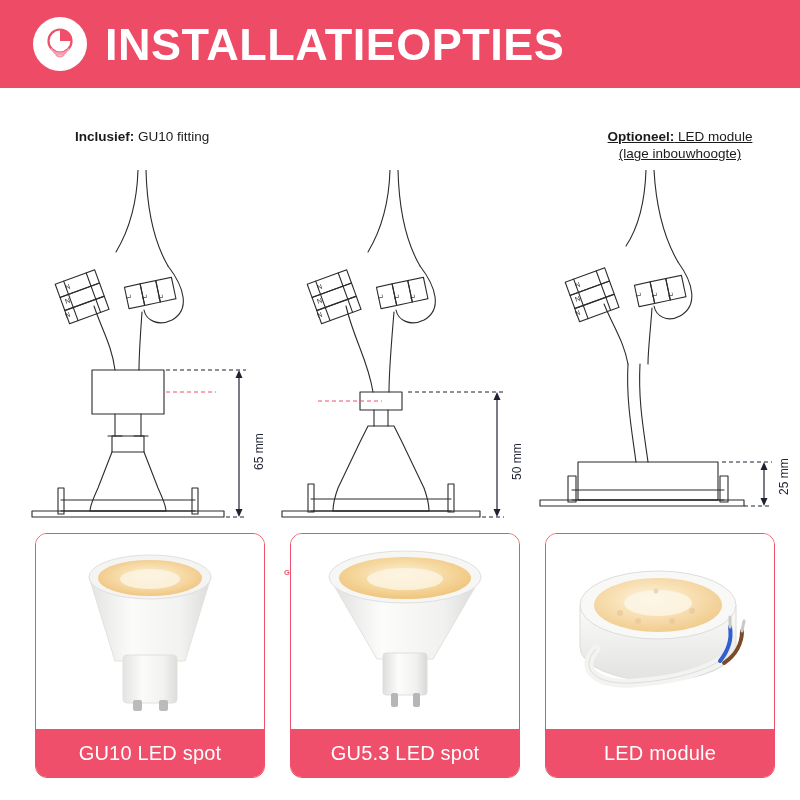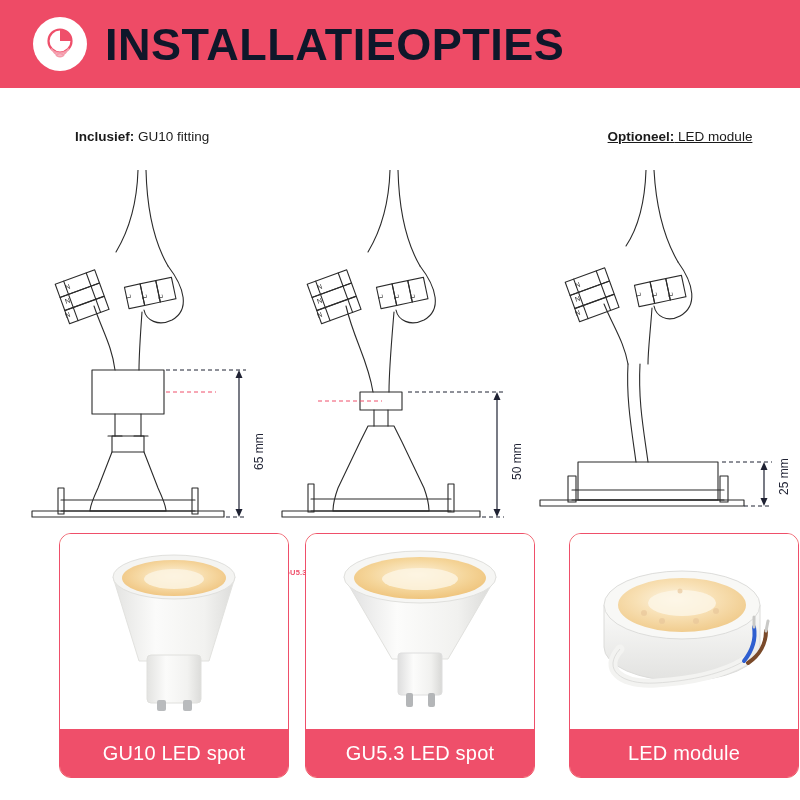--- a/index.html
+++ b/index.html
@@ -19,21 +19,21 @@
     display:flex;align-items:center;
   }
   .header-icon{
     width:54px;height:54px;margin-left:33px;
     background:#ffffff;border-radius:50%;
     display:flex;align-items:center;justify-content:center;
     flex:none;
   }
   .header-title{
     margin-left:18px;
-    color:#0f172a;
+    color:#ffffff;
     font-size:45px;
     font-weight:bold;
     letter-spacing:0.5px;
     line-height:1;
     white-space:nowrap;
   }
 
   
   .captions{
     position:absolute;top:128px;left:0;width:800px;height:46px;
@@ -79,24 +79,23 @@
   .cards{
     position:absolute;left:0;top:533px;width:800px;height:250px;
   }
   .card{
     position:absolute;top:0;width:230px;height:245px;
     border:1.6px solid #ef4f6a;
     border-radius:12px;
     background:#fef9c3;
     box-sizing:border-box;
     overflow:hidden;
-    margin-left:24px;
   }
   .card1{left:35px;}
-  .card2{left:281px;}
+  .card2{left:290px;}
   .card3{left:545px;}
   .card-media{
     position:absolute;left:0;top:0;width:100%;height:197px;
     display:flex;align-items:center;justify-content:center;
     background:#ffffff;
   }
   .card-footer{
     position:absolute;left:0;bottom:0;width:100%;height:48px;
     background:#ef4f6a;
     display:flex;align-items:center;justify-content:center;
@@ -119,20 +118,21 @@
   </div>
   <div class="header-title">INSTALLATIEOPTIES</div>
 </div>
 
 <div class="captions">
   <div class="caption c1">
     <b>Inclusief:</b><span> GU10 fitting</span>
   </div>
   <div class="caption c3">
     <b>Optioneel:</b><span> LED module</span>
+    <div>(lage inbouwhoogte)</div>
   </div>
 </div>
 
 <div class="diagrams">
 
   <div class="diagram d1">
     <svg width="266" height="350" viewBox="0 0 266 350">
       <g fill="none" stroke="#2b2b2b" stroke-width="1.1" stroke-linejoin="round" stroke-linecap="round">
 
         <path d="M118 0 C117 34 108 62 96 82"></path>

